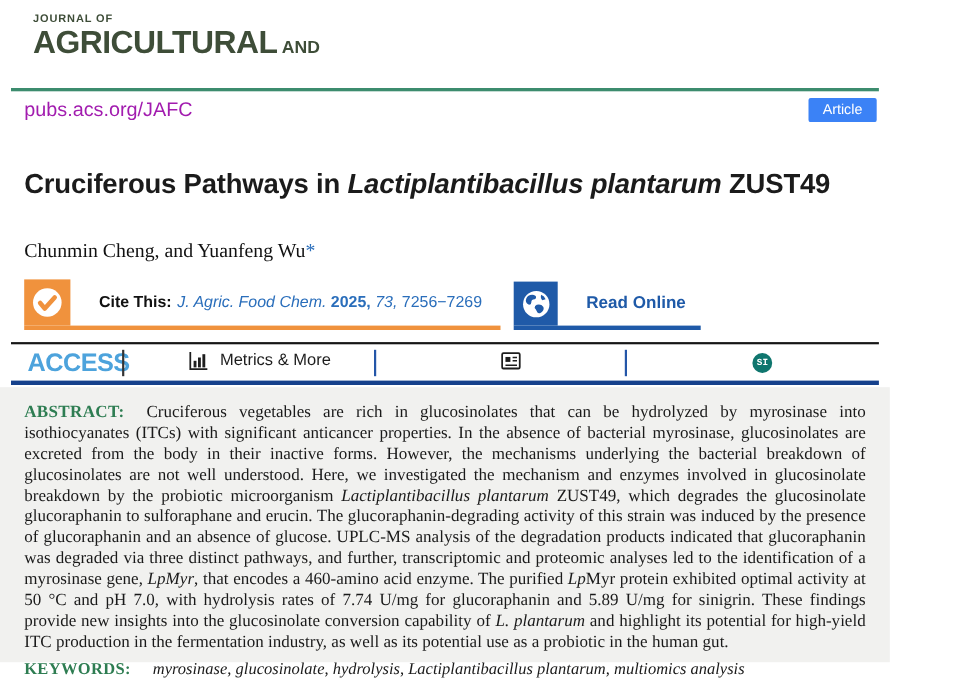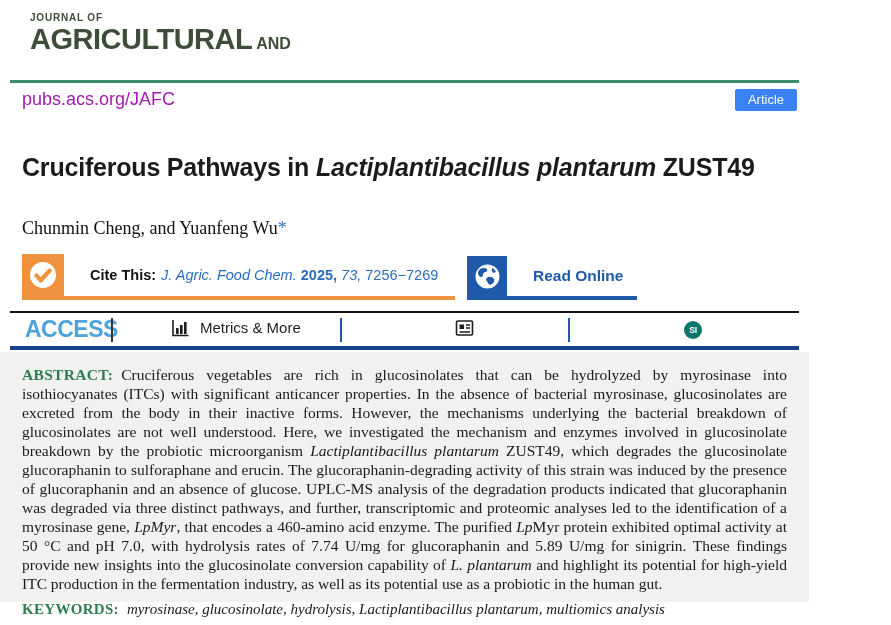--- a/index.html
+++ b/index.html
@@ -33,25 +33,25 @@
   .globe-wrap { width:40px; height:40px; background:#1f5aa8; display:flex; align-items:center; justify-content:center; flex:0 0 40px; }
   .read-label { color:#1f5aa8; font-size:15.5px; font-weight:bold; }
   
   .access-top { margin:11px 10px 0; height:2px; background:#161616; }
   .access-row { display:flex; align-items:center; height:33px; padding:0 12px 0 25px; }
   .access-word { font-size:23px; font-weight:bold; letter-spacing:-0.5px; color:#4da3dc; text-decoration:none; width:86px; }
   .vsep { width:2px; height:24px; flex:0 0 2px; }
   .vsep.dark { background:#333; }
   .vsep.blue { background:#2456a8; }
   .access-item { flex:1; display:flex; align-items:flex-start; justify-content:center; gap:10px; font-size:15px; color:#1d1d1d; text-decoration:none;padding-left:19px; }
-  .si-circle { width:18px; height:18px; border-radius:50%; background:#0f766e; color:#fff; font-size:8.5px; font-weight:bold; display:flex; align-items:center; justify-content:center; }
+  .si-circle { width:18px; height:18px; border-radius:50%; background:#0f766e; color:#fff; font-size:8.5px; font-weight:bold; display:flex; align-items:center; justify-content:center;font-family:Liberation Mono, monospace; }
   .access-bottom { margin:0 10px; height:4px; background:#16418c; }
   
   .abstract { margin-top:2px; background:#f1f1ef; height:250px; padding:13px 22px 0; font-family:"Liberation Serif", serif; }
-  .sec-head { color:#2e7d52; font-weight:bold; margin-right:8px; letter-spacing:0.3px; }
+  .sec-head { color:#2e7d52; font-weight:bold; margin-right:20px; letter-spacing:0.3px; }
   .abs-p { font-size:15.5px; line-height:19px; text-align:justify; color:#1a1a1a; }
   .kw-p { margin-top:7px; font-size:15px; line-height:19px; color:#1a1a1a; }
   .kw-text i { font-style:italic; }
   i { }
 </style>
 </head>
 <body>
 
 <div class="page">
 

